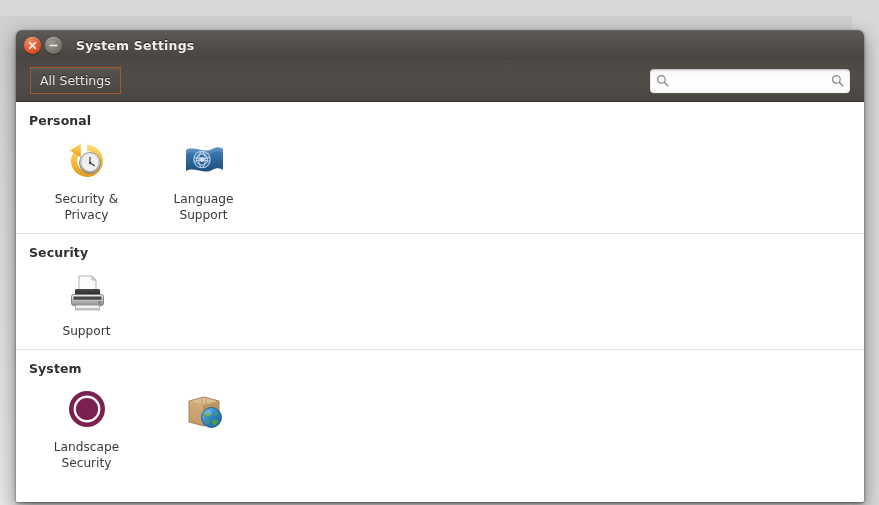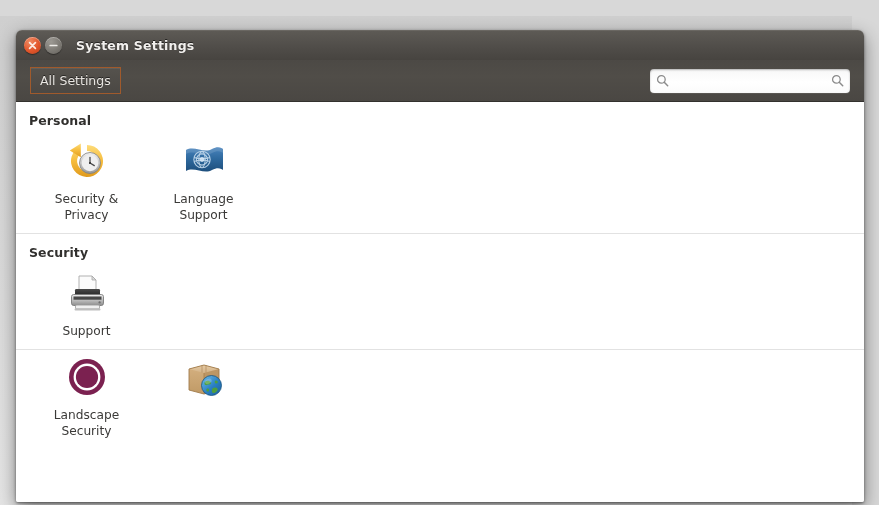--- a/index.html
+++ b/index.html
@@ -334,20 +334,21 @@
               </svg>
             </span>
             <span class="tile-label">Support</span>
           </div>
 
         </div>
       </div>
 
       <div class="section">
         <div class="sep"></div>
+        <div class="section-title">System</div>
         <div class="tiles">
 
           <div class="tile">
             <span class="tile-icon">
               <svg width="48" height="48" viewBox="0 0 48 48">
                 <circle cx="24" cy="24" r="18" fill="#7b2150"></circle>
                 <circle cx="24" cy="24" r="13.4" fill="#ffffff"></circle>
                 <circle cx="24" cy="24" r="11.1" fill="#7b2150"></circle>
               </svg>
             </span>

